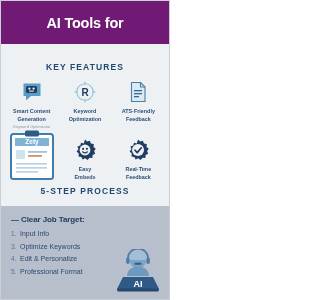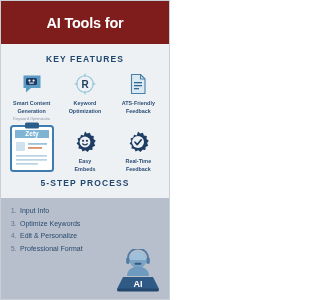--- a/index.html
+++ b/index.html
@@ -13,21 +13,21 @@
     position:relative;
     width:170px;height:300px;
     box-sizing:border-box;
     border:1px solid #c9cfd6;
     background:#eef1f4;
     display:flex;flex-direction:column;
   }
 
   
   .header{
-    background:#7f1d1d;
+    background:#701a75;
     padding:14px 8px 13px 8px;
     text-align:center;
     flex:0 0 auto;
   }
   .header h1{
     margin:0;
     color:#ffffff;
     font-size:14.5px;
     line-height:1.12;
     font-weight:bold;
@@ -38,21 +38,21 @@
     margin-top:1px;
     color:#69b9cf;
     font-size:13.5px;
     font-weight:bold;
   }
 
   
   .features{
     background:#eef1f4;
     flex:0 0 auto;
-    padding:8px 4px 6px 4px;
+    padding:16px 4px 6px 4px;
   }
   .sec-title{
     text-align:center;
     color:#23486f;
     font-size:8.5px;
     font-weight:bold;
     letter-spacing:1.1px;
     margin:2px 0 7px 0;
   }
   .row{
@@ -252,20 +252,21 @@
           <span>Real-Time</span><br>
           <span>Feedback</span>
         </div>
       </div>
     </div>
 
     <div class="proc-title">5-STEP PROCESS</div>
   </div>
 
   <div class="steps">
+    <div class="target">— Clear Job Target:</div>
     <ol class="stepl">
       <li>
         <span class="n">1.</span>
         <span>Input Info</span>
       </li>
       <li>
         <span class="n">3.</span>
         <span>Optimize Keywords</span>
       </li>
       <li>

